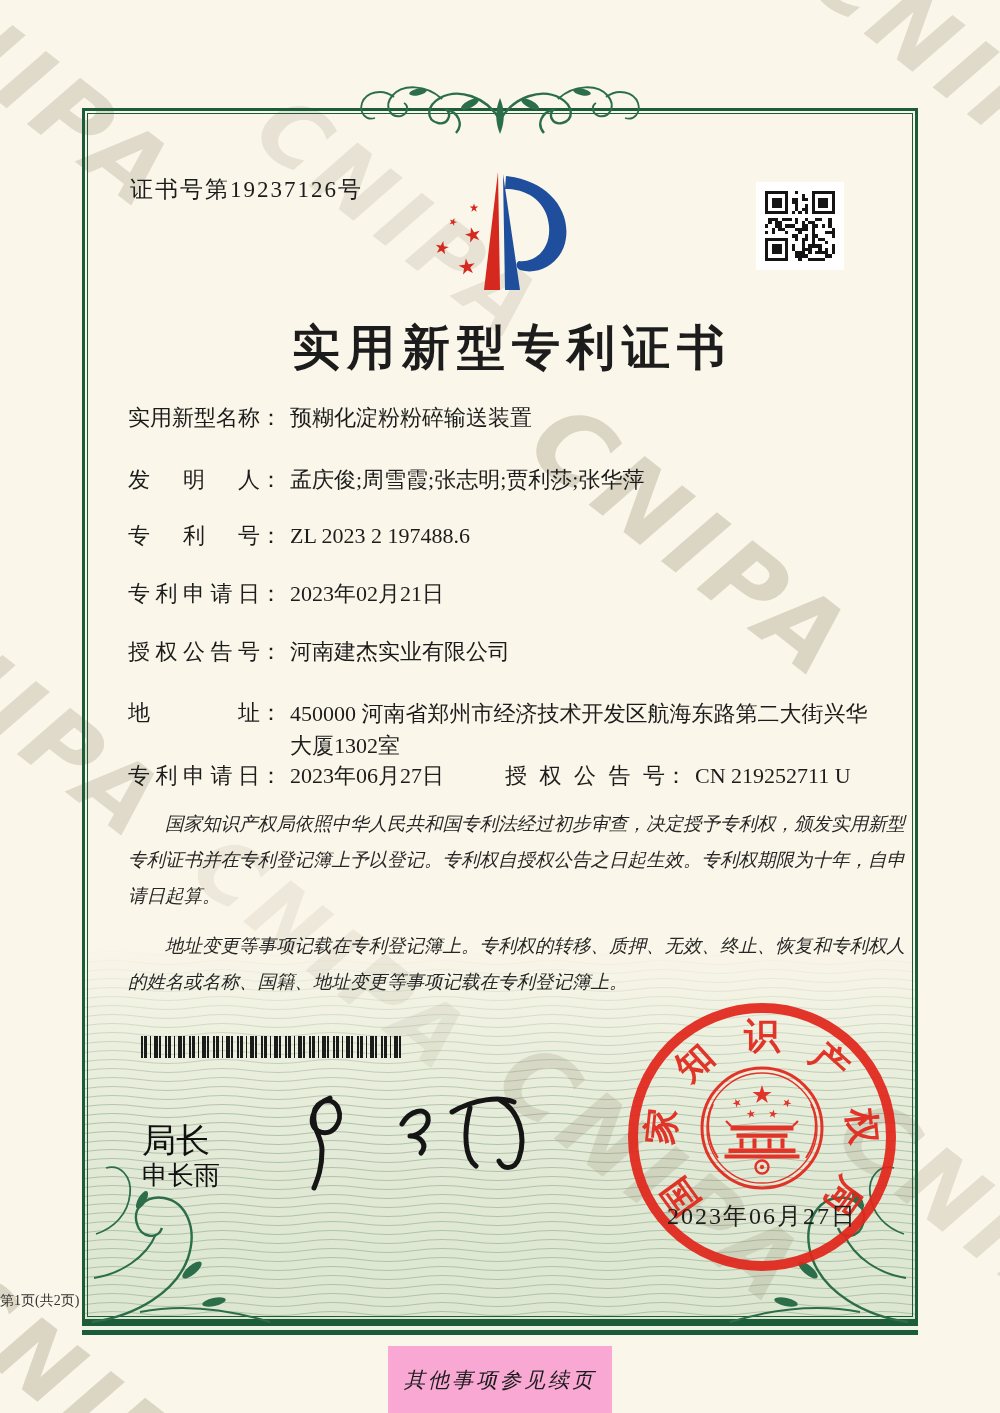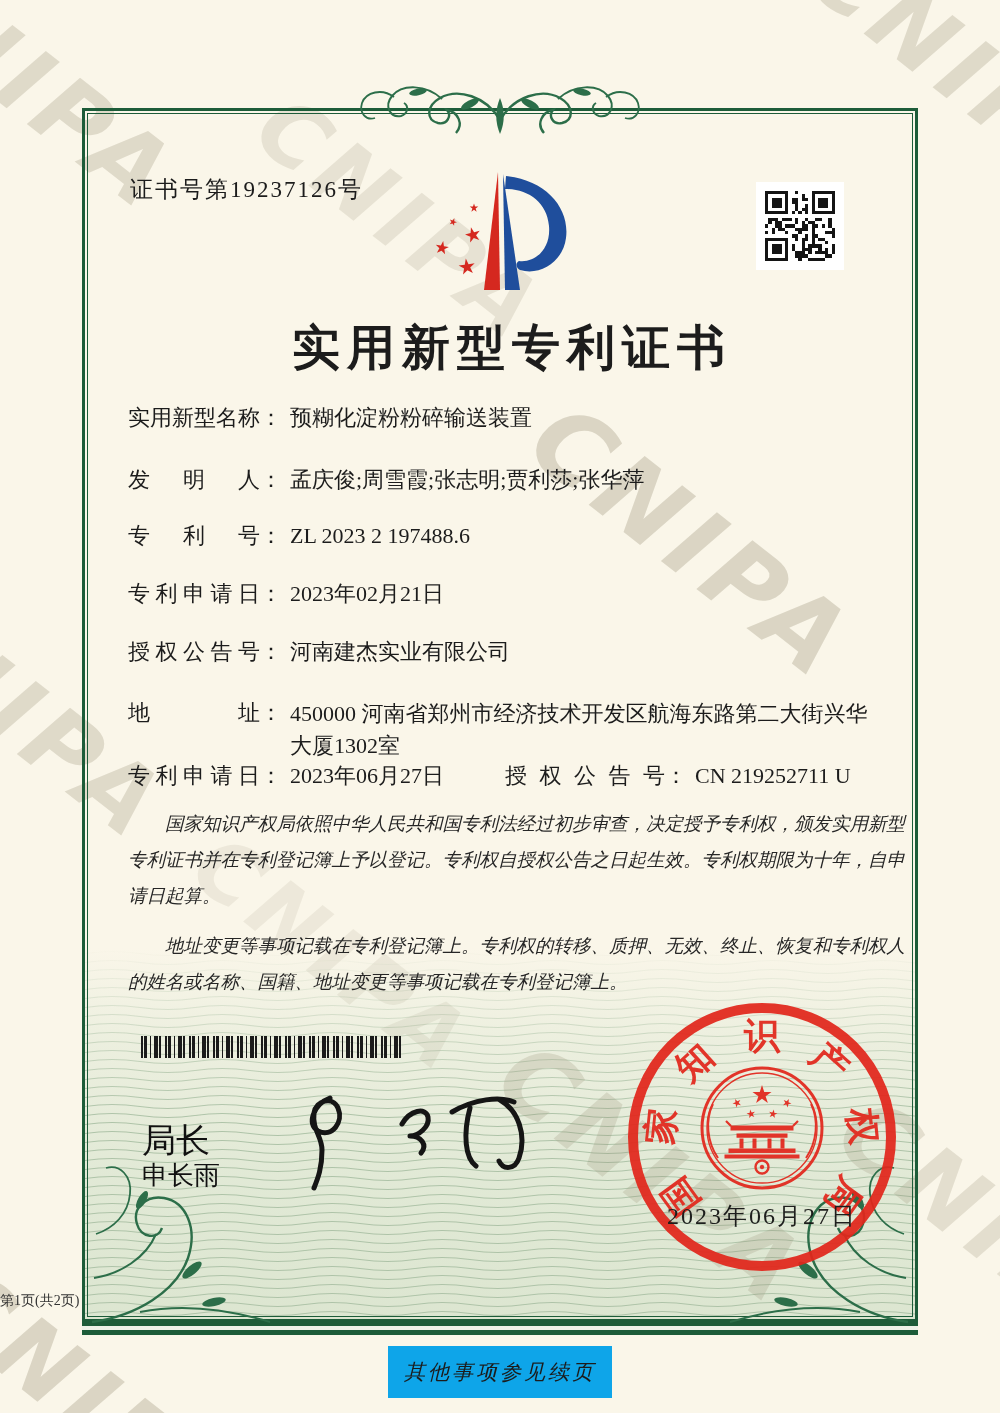--- a/index.html
+++ b/index.html
@@ -40,21 +40,21 @@
        #1b1b1b 9px 10px,transparent 10px 13px,#1b1b1b 13px 17px,transparent 17px 18px,
        #1b1b1b 18px 20px,transparent 20px 24px);}
   .sig-title{position:absolute;left:142px;top:1118px;font-size:34px;z-index:3;
      font-family:"DejaVu Sans","Liberation Sans",sans-serif;color:#111;}
   .sig-name{position:absolute;left:142px;top:1158px;font-size:26px;z-index:3;
      font-family:"DejaVu Sans","Liberation Sans",sans-serif;color:#111;}
   .overlay{position:absolute;left:0;top:0;z-index:4;pointer-events:none;}
   .page-num{position:absolute;left:0;top:1292px;width:100%;text-align:left;
      font-size:14px;color:#333;z-index:3;}
   .foot-note{position:absolute;left:0;top:1346px;width:100%;text-align:center;z-index:3;}
-  .foot-note span{display:inline-block;background:#0ea5e9;padding:12px 16px;
+  .foot-note span{display:inline-block;background:#f9a8d4;padding:20px 16px;
      font-size:21px;font-style:italic;letter-spacing:3px;}
   .qr{position:absolute;left:756px;top:182px;z-index:3;}
   .logo{position:absolute;left:420px;top:164px;z-index:3;}
 </style>
 </head>
 <body>
 
 <div class="page">
 
   <svg class="waves" width="832" height="376">

